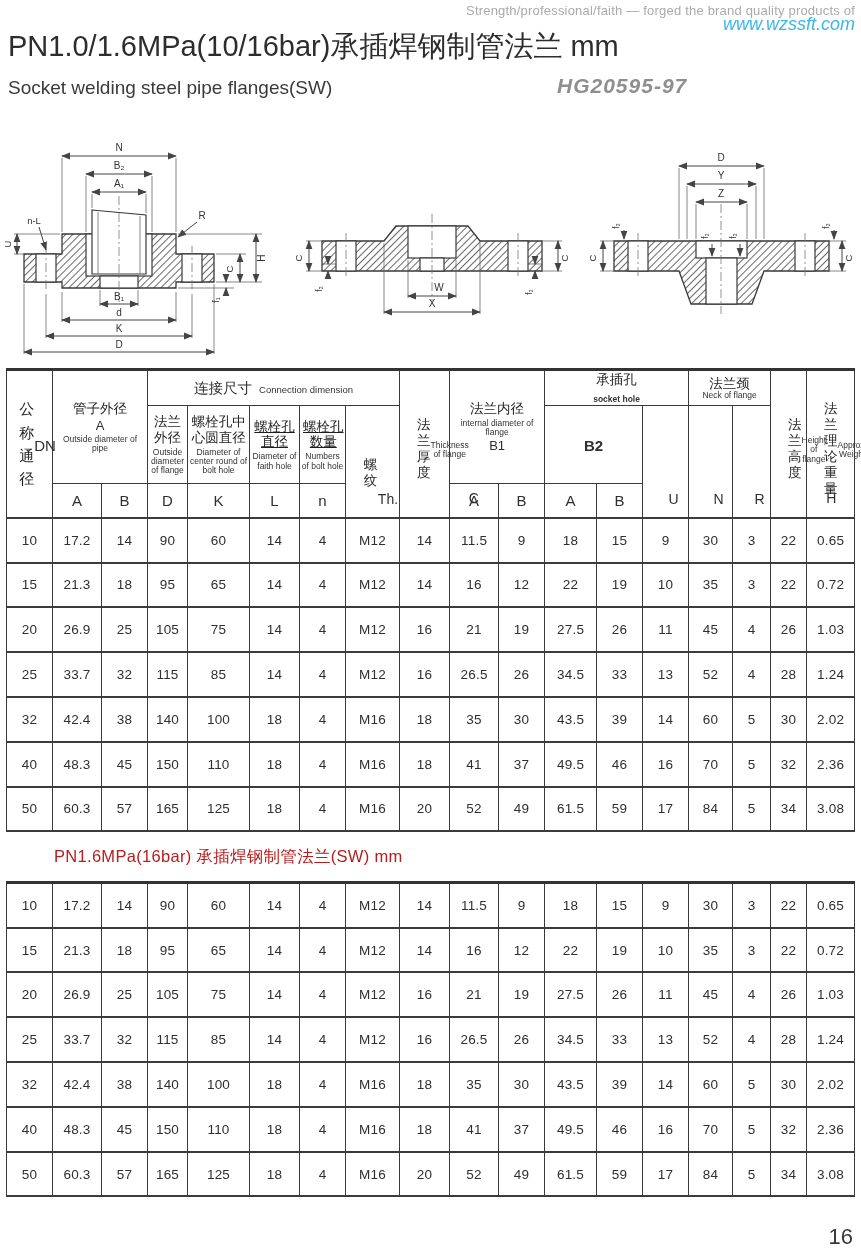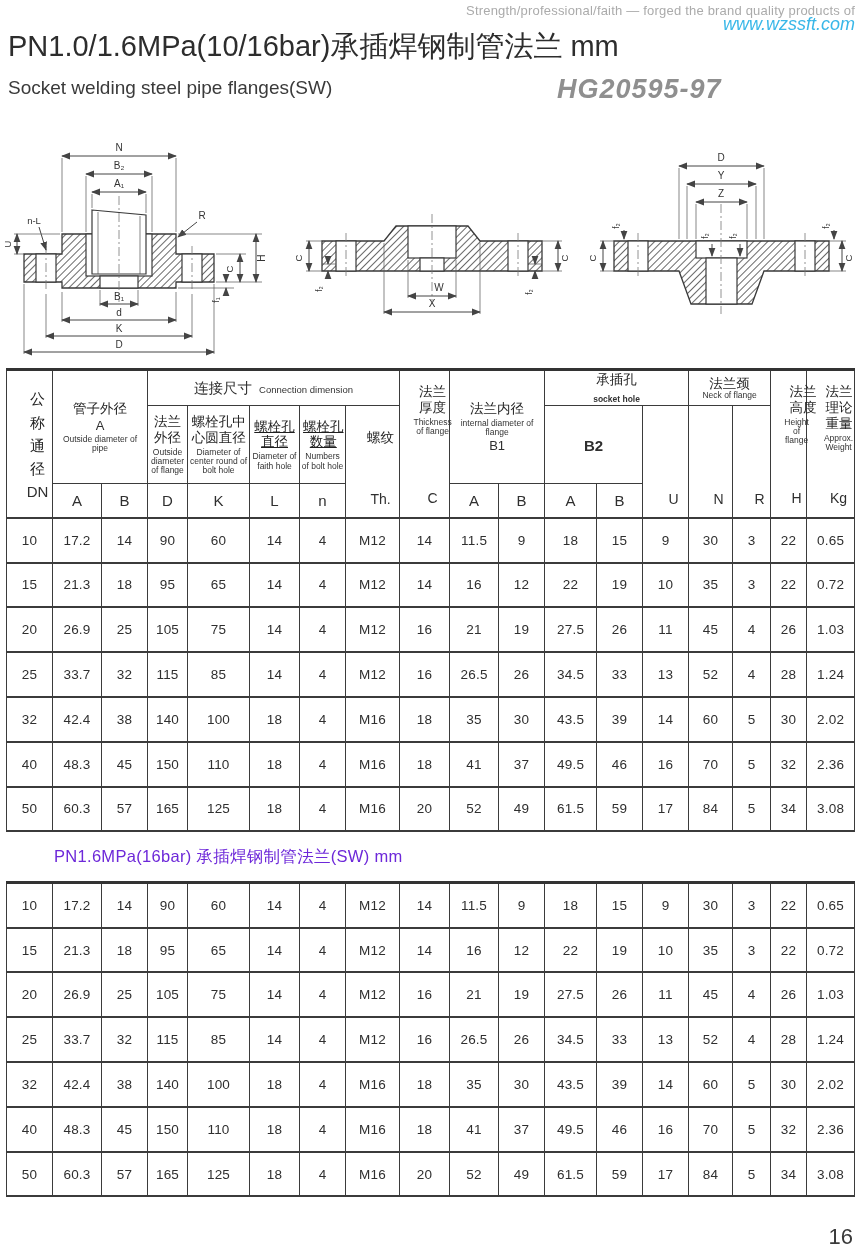--- a/index.html
+++ b/index.html
@@ -6,21 +6,21 @@
   html,body { margin:0; padding:0; background:#fff; }
   .page {
     position:relative; width:861px; height:1251px; background:#fff;
     font-family:"Liberation Sans","DejaVu Sans",sans-serif; color:#333; overflow:hidden;
   }
   
   .tagline { position:absolute; top:3px; right:6px; font-size:13px; color:#ababab; letter-spacing:.2px; }
   .website { position:absolute; top:14px; right:6px; font-size:18px; font-style:italic; color:#38b7e8; }
   .title   { position:absolute; top:27px; left:8px; font-size:29px; color:#2d2d2d; white-space:nowrap; }
   .subtitle{ position:absolute; top:77px; left:8px; font-size:19px; color:#3a3a3a; }
-  .standard{ position:absolute; top:74px; left:557px; font-size:27px; font-weight:bold; font-style:italic; color:#8f8f8f; letter-spacing:1px; }
+  .standard{ position:absolute; top:74px; left:557px; font-size:21px; font-weight:bold; font-style:italic; color:#8f8f8f; letter-spacing:1px; }
   
   .drawings { position:absolute; top:128px; left:0; width:861px; height:240px; }
   .drawings svg { position:absolute; }
   .d1 { left:4px;   top:2px;  }
   .d2 { left:292px; top:58px; }
   .d3 { left:584px; top:18px; }
   svg text { font-family:"Liberation Sans","DejaVu Sans",sans-serif; fill:#333; }
   .part  { stroke:#3a3a3a; stroke-width:1.3; }
   .white { fill:#fff; stroke:#3a3a3a; stroke-width:1.2; }
   .dim   { stroke:#444; stroke-width:1; fill:none; }
@@ -35,28 +35,28 @@
   tr.hr2 { height:78px; }
   tr.hr3 { height:34px; }
   .zh { font-size:13.5px; line-height:1.18; color:#1f1f1f; word-break:break-all; }
   .zhw2 { width:2.2em; margin:0 auto; }
   .zhw3 { width:3.3em; margin:0 auto;text-decoration:underline; }
   .zhw4 { width:4.4em; margin:0 auto; }
   .en { font-size:8.5px; line-height:1.1; color:#333; margin-top:2px; }
   .eninline { display:inline; margin-left:7px; font-size:9.5px; }
   .zhinline { display:inline; font-size:14.5px; }
   .code { font-size:13px; margin-top:1px; }
-  .colcell { display:flex; flex-direction:column; align-items:center; justify-content:flex-start; padding-top:10px;padding-left:16px; }
+  .colcell { display:flex; flex-direction:row; align-items:center; justify-content:flex-start; padding-top:10px;padding-left:16px; }
   .f3 { height:140px; }
   .f2 { height:107px; padding-top:22px; }
   .bot { margin-top:auto; height:32px; display:flex; align-items:center; justify-content:center; font-size:14px; width:100%; }
   .vtext { width:16px; margin:0 auto; font-size:15px; line-height:1.55; word-break:break-all; color:#1f1f1f; }
   .dncode { font-size:15px; margin-top:3px; }
   tr.hr3 th { font-size:15px; }
-  .mid-title { height:49px; display:flex; align-items:center; padding-left:48px; font-size:16.5px; color:#6d28d9; letter-spacing:.3px; }
+  .mid-title { height:49px; display:flex; align-items:center; padding-left:48px; font-size:16.5px; color:#b91c1c; letter-spacing:.3px; }
   
   .pageno { position:absolute; right:8px; bottom:1px; font-size:22px; color:#3a3a3a; }
 </style>
 </head>
 <body>
 
 <div class="page">
 
   <div class="tagline">Strength/professional/faith — forged the brand quality products of</div>
   <div class="website">www.wzssft.com</div>

